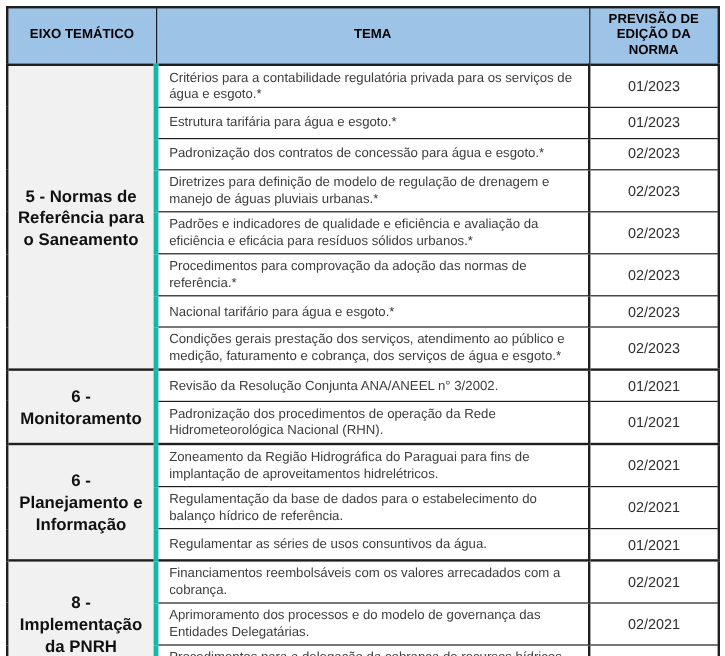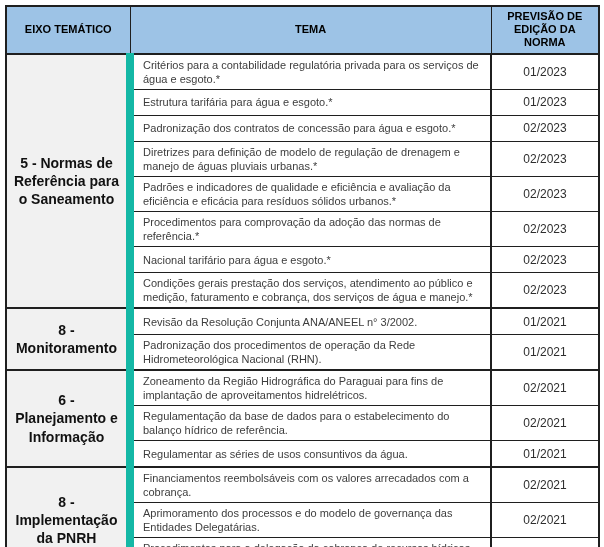--- a/index.html
+++ b/index.html
@@ -50,21 +50,21 @@
     padding: 2px 6px;
     border-left-width: 2px;
   }
   td.tema-cell {
     background: #ffffff;
     color: #3d3d3d;
     font-size: 11px;
     line-height: 1.28;
     text-align: left;
     padding: 3px 9px;
-    border-left: 8px solid #14b8a6;
+    border-left: 4px solid #14b8a6;
     border-right: 2px solid #1f1f1f;
     height: 26px;
   }
   td.prev-cell {
     background: #ffffff;
     color: #2e2e2e;
     font-size: 12px;
     text-align: center;
     padding: 2px;
   }
@@ -114,26 +114,26 @@
       </tr>
       <tr>
         <td class="tema-cell">Procedimentos para comprovação da adoção das normas de referência.*</td>
         <td class="prev-cell">02/2023</td>
       </tr>
       <tr>
         <td class="tema-cell">Nacional tarifário para água e esgoto.*</td>
         <td class="prev-cell">02/2023</td>
       </tr>
       <tr>
-        <td class="tema-cell">Condições gerais prestação dos serviços, atendimento ao público e medição, faturamento e cobrança, dos serviços de água e manejo.*</td>
+        <td class="tema-cell">Condições gerais prestação dos serviços, atendimento ao público e medição, faturamento e cobrança, dos serviços de água e esgoto.*</td>
         <td class="prev-cell">02/2023</td>
       </tr>
 
       <tr class="group-start">
-        <td class="eixo-cell" rowspan="2">8 - Monitoramento</td>
+        <td class="eixo-cell" rowspan="2">6 - Monitoramento</td>
         <td class="tema-cell">Revisão da Resolução Conjunta ANA/ANEEL n° 3/2002.</td>
         <td class="prev-cell">01/2021</td>
       </tr>
       <tr>
         <td class="tema-cell">Padronização dos procedimentos de operação da Rede Hidrometeorológica Nacional (RHN).</td>
         <td class="prev-cell">01/2021</td>
       </tr>
 
       <tr class="group-start">
         <td class="eixo-cell" rowspan="3">6 - Planejamento e Informação</td>

